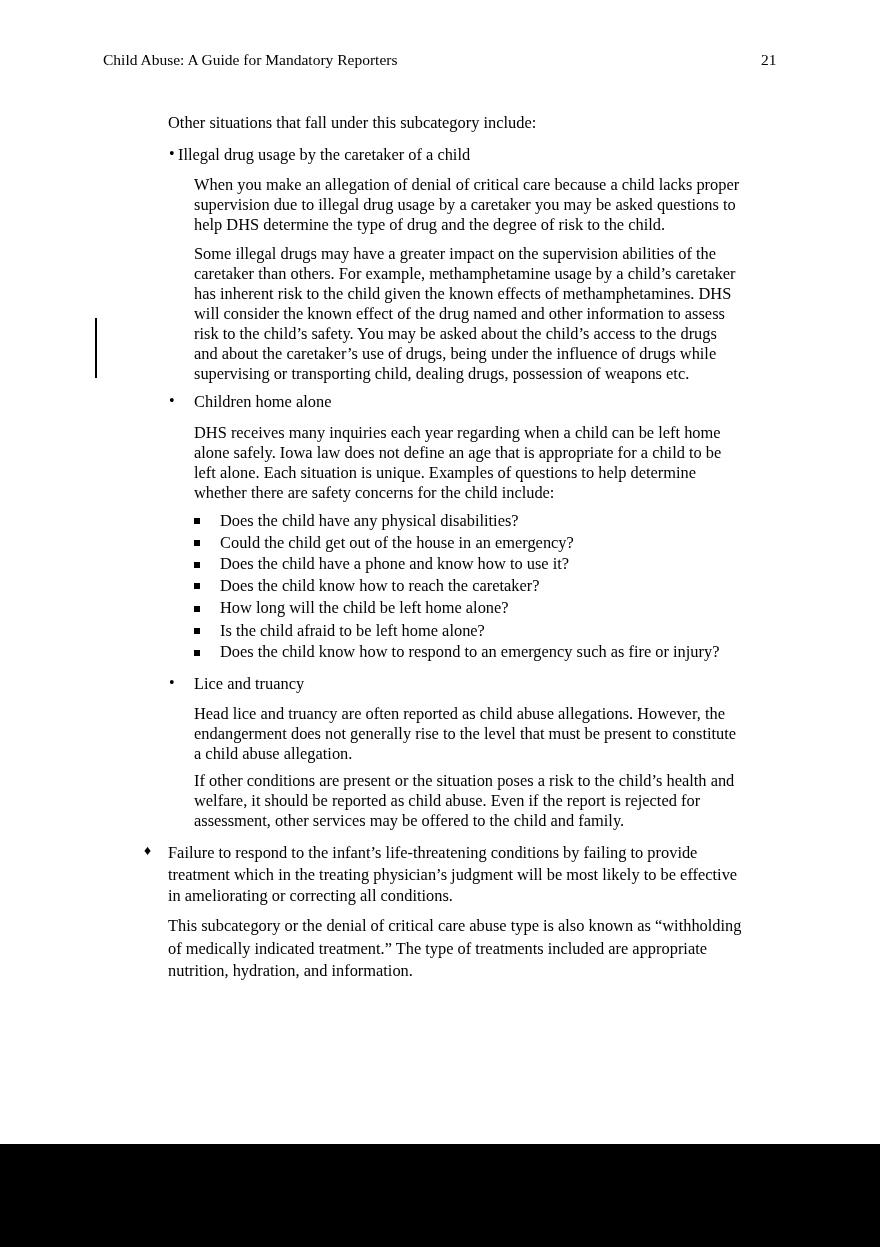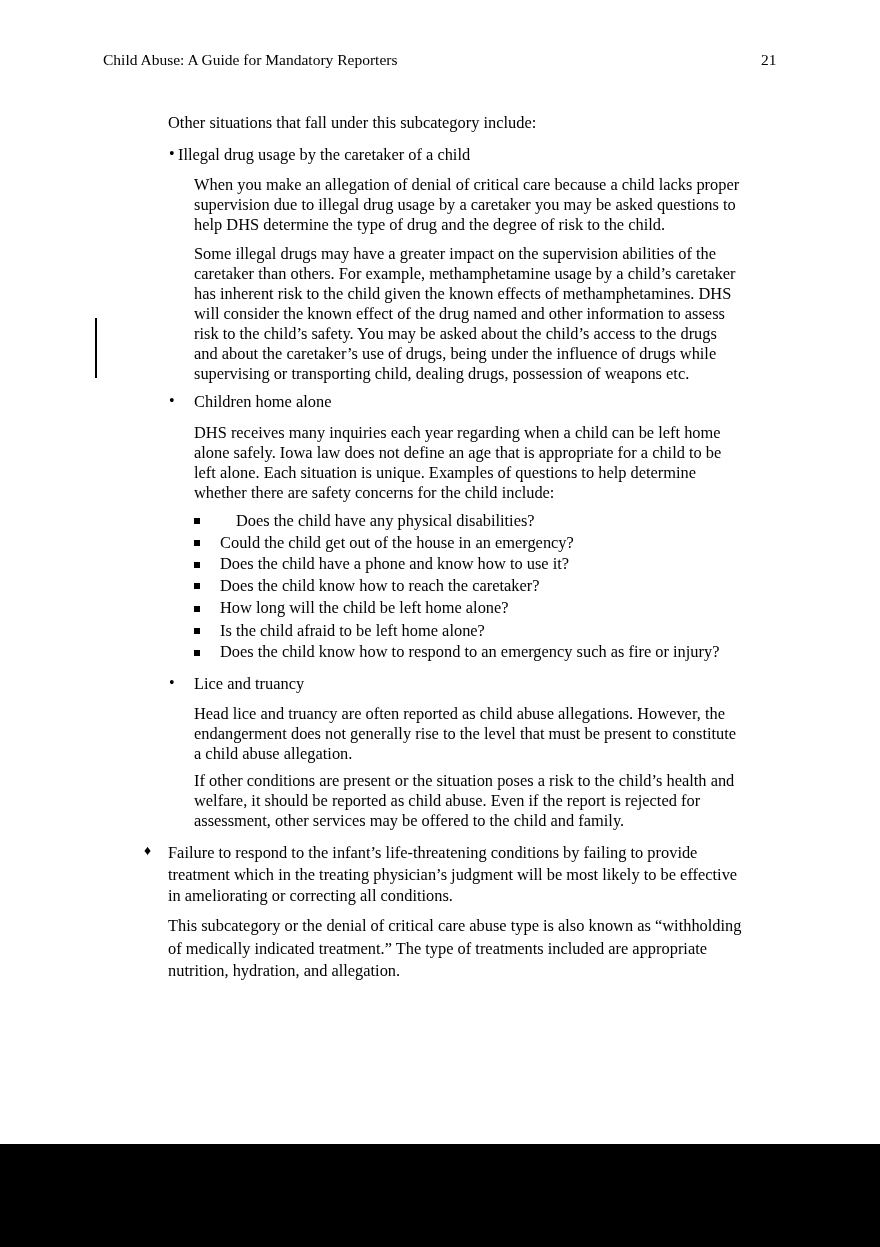--- a/index.html
+++ b/index.html
@@ -61,21 +61,21 @@
 
   <div class="para" style="left:194px; top:423px;">
     <span class="ln">DHS receives many inquiries each year regarding when a child can be left home</span>
     <span class="ln">alone safely.  Iowa law does not define an age that is appropriate for a child to be</span>
     <span class="ln">left alone.  Each situation is unique.  Examples of questions to help determine</span>
     <span class="ln">whether there are safety concerns for the child include:</span>
   </div>
 
   <div>
     <div class="sq" style="left:194px; top:518px;"></div>
-    <div class="t" style="left:236px; top:511px;">Does the child have any physical disabilities?</div>
+    <div class="t" style="left:220px; top:511px;">Does the child have any physical disabilities?</div>
 
     <div class="sq" style="left:194px; top:540px;"></div>
     <div class="t" style="left:220px; top:533px;">Could the child get out of the house in an emergency?</div>
 
     <div class="sq" style="left:194px; top:562px;"></div>
     <div class="t" style="left:220px; top:554px;">Does the child have a phone and know how to use it?</div>
 
     <div class="sq" style="left:194px; top:583px;"></div>
     <div class="t" style="left:220px; top:576px;">Does the child know how to reach the caretaker?</div>
 
@@ -107,18 +107,18 @@
   <div class="diamond" style="left:144px; top:843px;">♦</div>
   <div class="para" style="left:168px; top:842px; line-height:21.5px;">
     <span class="ln"><b>Failure to respond to the infant’s life-threatening conditions</b><span> by failing to provide</span></span>
     <span class="ln">treatment which in the treating physician’s judgment will be most likely to be effective</span>
     <span class="ln">in ameliorating or correcting all conditions.</span>
   </div>
 
   <div class="para" style="left:168px; top:915px; line-height:22.5px;">
     <span class="ln">This subcategory or the denial of critical care abuse type is also known as “withholding</span>
     <span class="ln">of medically indicated treatment.”  The type of treatments included are appropriate</span>
-    <span class="ln">nutrition, hydration, and allegation.</span>
+    <span class="ln">nutrition, hydration, and information.</span>
   </div>
 
 </div>
 
 <div class="blackband"></div>
 
 </body></html>

